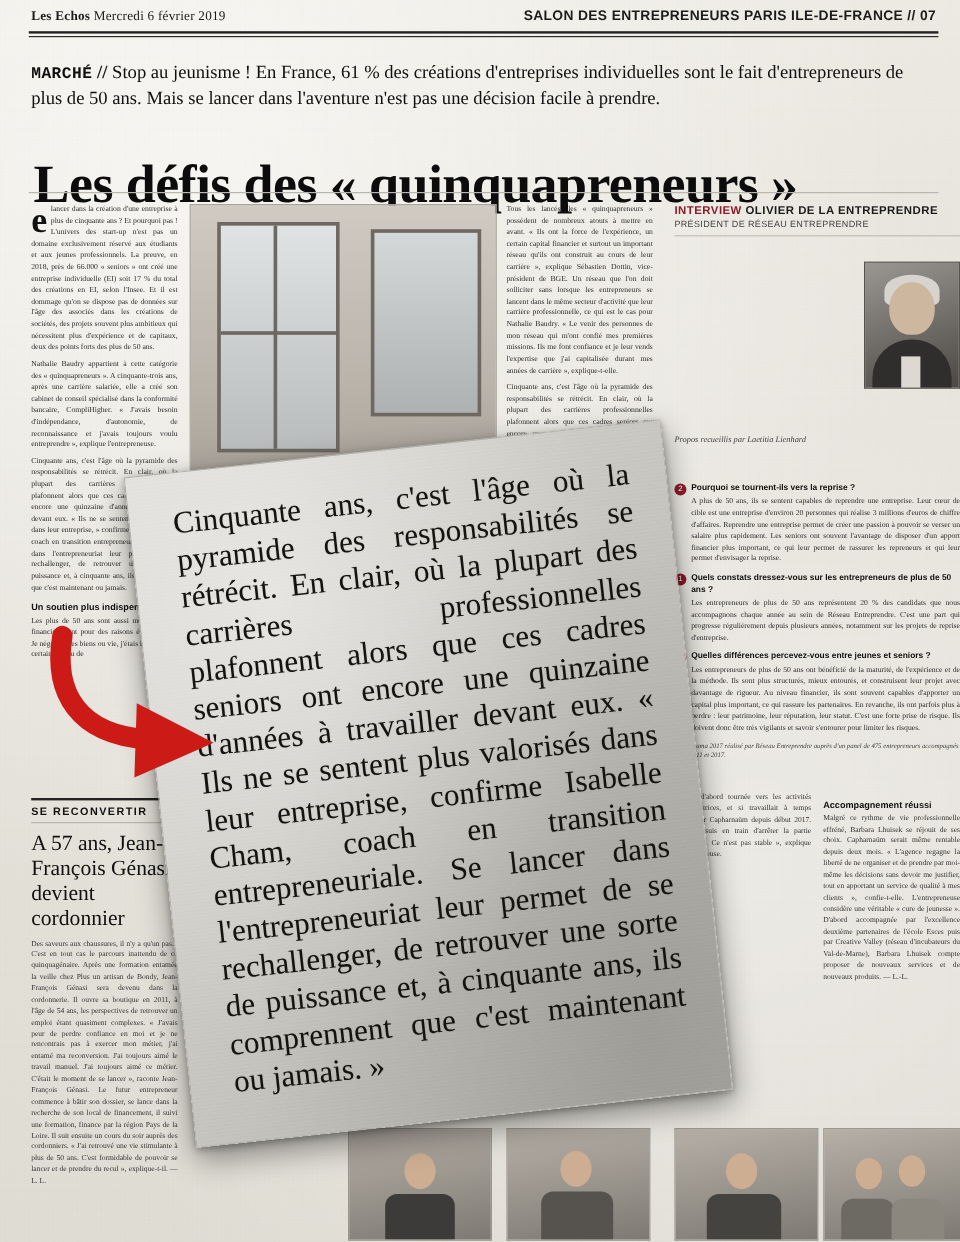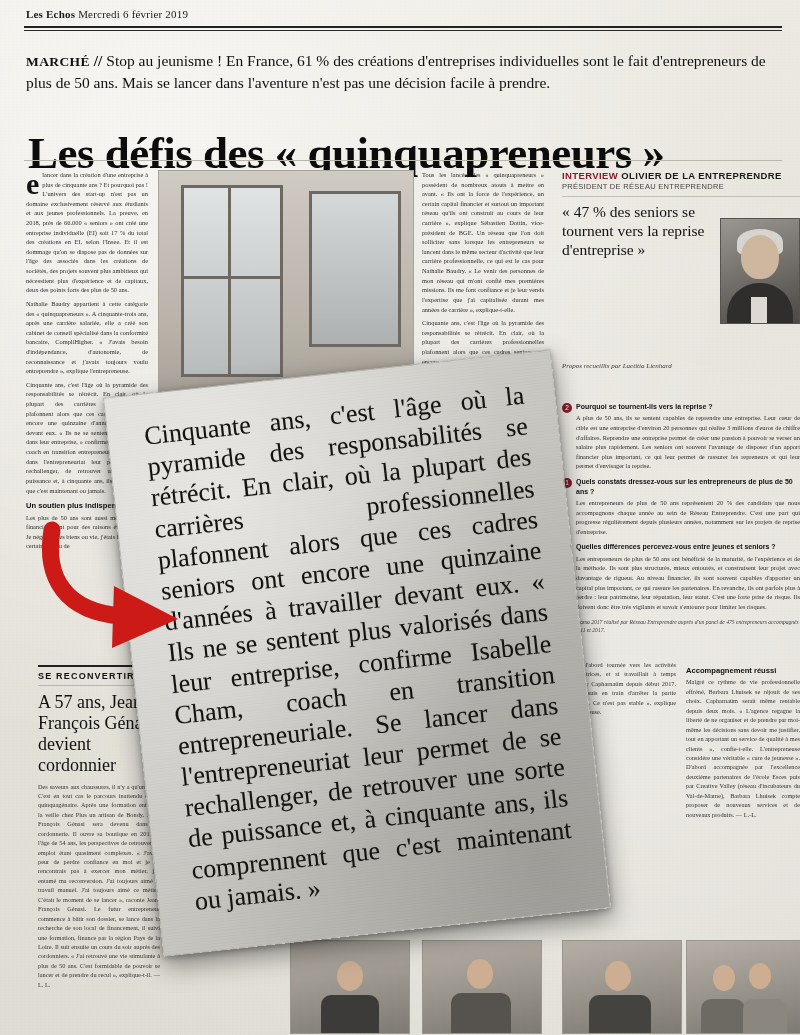--- a/index.html
+++ b/index.html
@@ -76,21 +76,21 @@
   
   .standfirst {
     position: absolute;
     left: 26px; right: 22px; top: 50px;
     font-family: "Liberation Serif", serif;
     font-size: 15.5px;
     line-height: 1.42;
     color: #101010;
   }
   .standfirst .kicker {
-    font-family: Liberation Serif, serif;
+    font-family: Liberation Mono, monospace;
     font-weight: 700;
     font-size: 13.5px;
     letter-spacing: 0.4px;
   }
   .standfirst .slashes { font-weight: 700; }
 
   
   .headline {
     position: absolute;
     left: 28px; right: 11px; top: 100px;
@@ -397,20 +397,25 @@
 </head>
 <body>
 
 <div class="page">
   <div class="paper-tex"></div>
 
   <div class="masthead">
     <div class="left">
       <span class="brand">Les Echos</span>
       <span>Mercredi 6 février 2019</span>
+    </div>
+    <div class="right">
+      <span>SALON DES ENTREPRENEURS PARIS ILE-DE-FRANCE</span>
+      <span class="sep">//</span>
+      <span>07</span>
     </div>
   </div>
   <div class="rule-top"></div>
   <div class="rule-top2"></div>
 
   <div class="standfirst">
     <span class="kicker">MARCHÉ</span>
     <span class="slashes">//</span>
     <span>Stop au jeunisme ! En France, 61 % des créations d'entreprises individuelles sont le fait d'entrepreneurs de plus de 50 ans. Mais se lancer dans l'aventure n'est pas une décision facile à prendre.</span>
   </div>
@@ -465,21 +470,20 @@
       <p>Cinquante ans, c'est l'âge où la pyramide des responsabilités se rétrécit. En clair, où la plupart des carrières professionnelles plafonnent alors que ces cadres seniors ont encore une quinzaine d'années à travailler devant eux. « Ils ne se sentent plus valorisés dans leur entreprise, » confirme Isabelle Cham, coach en transition entrepreneuriale. Se lancer dans l'entrepreneuriat leur permet de se rechallenger, de retrouver une sorte de puissance et, à cinquante ans, ils comprennent que c'est maintenant ou jamais.</p>
     </div>
 
     <div class="interview">
       <div class="interview-head">
         <span>INTERVIEW</span>
         <span class="who">OLIVIER DE LA ENTREPRENDRE</span>
       </div>
       <div class="interview-sub">PRÉSIDENT DE RÉSEAU ENTREPRENDRE</div>
       <div class="interview-rule"></div>
-      <div class="interview-title">« 47 % des seniors se tournent vers la reprise d'entreprise »</div>
 
       <div class="portrait">
         <div class="hair"></div>
         <div class="face"></div>
         <div class="body"></div>
         <div class="shirt"></div>
       </div>
 
       <div class="credit">Propos recueillis par Laetitia Lienhard</div>
 
@@ -496,21 +500,21 @@
         </div>
         <div class="qa-item">
           <span class="qa-num">3</span>
           <div class="qa-q">Quelles différences percevez-vous entre jeunes et seniors ?</div>
           <div class="qa-a">Les entrepreneurs de plus de 50 ans ont bénéficié de la maturité, de l'expérience et de la méthode. Ils sont plus structurés, mieux entourés, et construisent leur projet avec davantage de rigueur. Au niveau financier, ils sont souvent capables d'apporter un capital plus important, ce qui rassure les partenaires. En revanche, ils ont parfois plus à perdre : leur patrimoine, leur réputation, leur statut. C'est une forte prise de risque. Ils doivent donc être très vigilants et savoir s'entourer pour limiter les risques.</div>
         </div>
         <div class="tiny-note">* Panorama 2017 réalisé par Réseau Entreprendre auprès d'un panel de 475 entrepreneurs accompagnés entre 2011 et 2017.</div>
       </div>
     </div>
 
-    <div style="position:absolute; left:12px; top:485px; width:122px;">
+    <div style="position:absolute; left:0; top:485px; width:122px;">
       <div class="rubric">SE RECONVERTIR</div>
       <div class="rubric-title">A 57 ans, Jean-François Génasi devient cordonnier</div>
       <div class="filler">Des saveurs aux chaussures, il n'y a qu'un pas... C'est en tout cas le parcours inattendu de ce quinquagénaire. Après une formation entamée la veille chez Plus un artisan de Bondy, Jean-François Génasi sera devenu dans la cordonnerie. Il ouvre sa boutique en 2011, à l'âge de 54 ans, les perspectives de retrouver un emploi étant quasiment complexes. « J'avais peur de perdre confiance en moi et je ne rencontrais pas à exercer mon métier, j'ai entamé ma reconversion. J'ai toujours aimé le travail manuel. J'ai toujours aimé ce métier. C'était le moment de se lancer », raconte Jean-François Génasi. Le futur entrepreneur commence à bâtir son dossier, se lance dans la recherche de son local de financement, il suivi une formation, finance par la région Pays de la Loire. Il suit ensuite un cours du soir auprès des cordonniers. « J'ai retrouvé une vie stimulante à plus de 50 ans. C'est formidable de pouvoir se lancer et de prendre du recul », explique-t-il. — L. L.</div>
     </div>
 
     <div style="position:absolute; left:536px; top:490px; width:114px;" class="filler">
       <span>Ce fut d'abord tournée vers les activités rémunératrices, et si travaillait à temps partiel sur Capharnaüm depuis début 2017. Mais je suis en train d'arrêter la partie consulting. Ce n'est pas stable », explique l'entrepreneuse.</span>
     </div>
     <div style="position:absolute; left:660px; top:490px; width:114px;">
       <div class="subhead">Accompagnement réussi</div>

